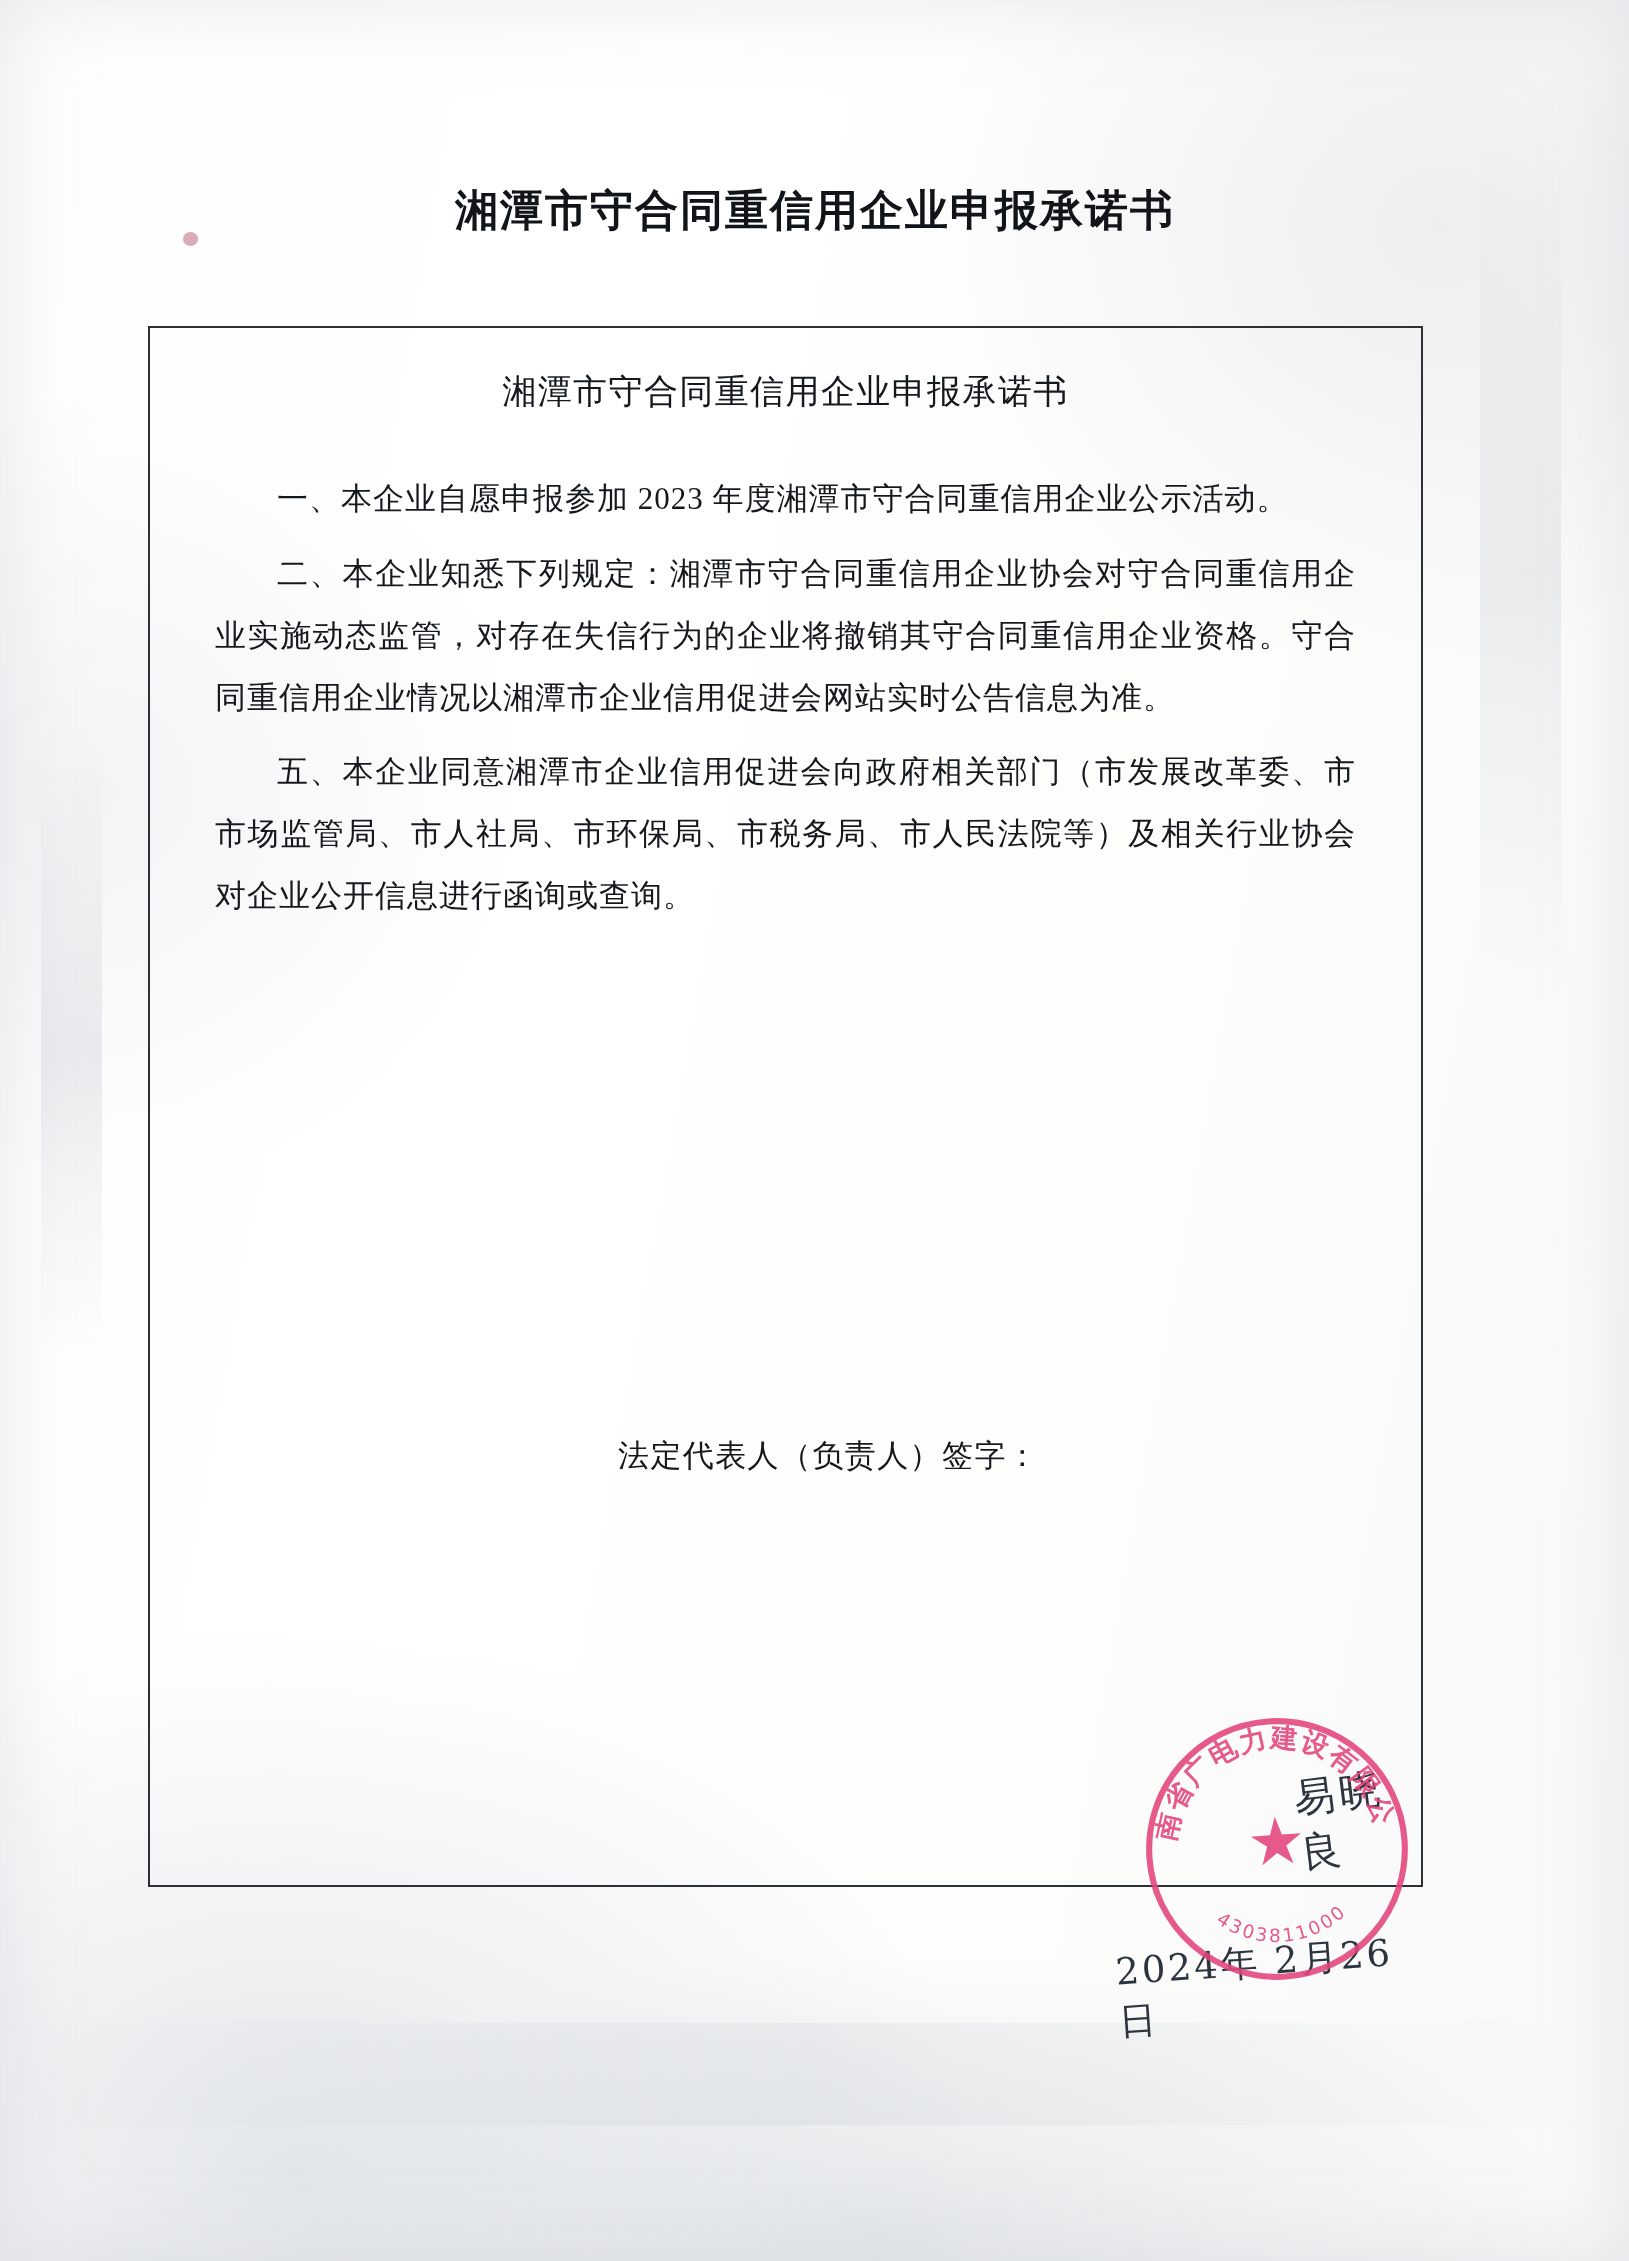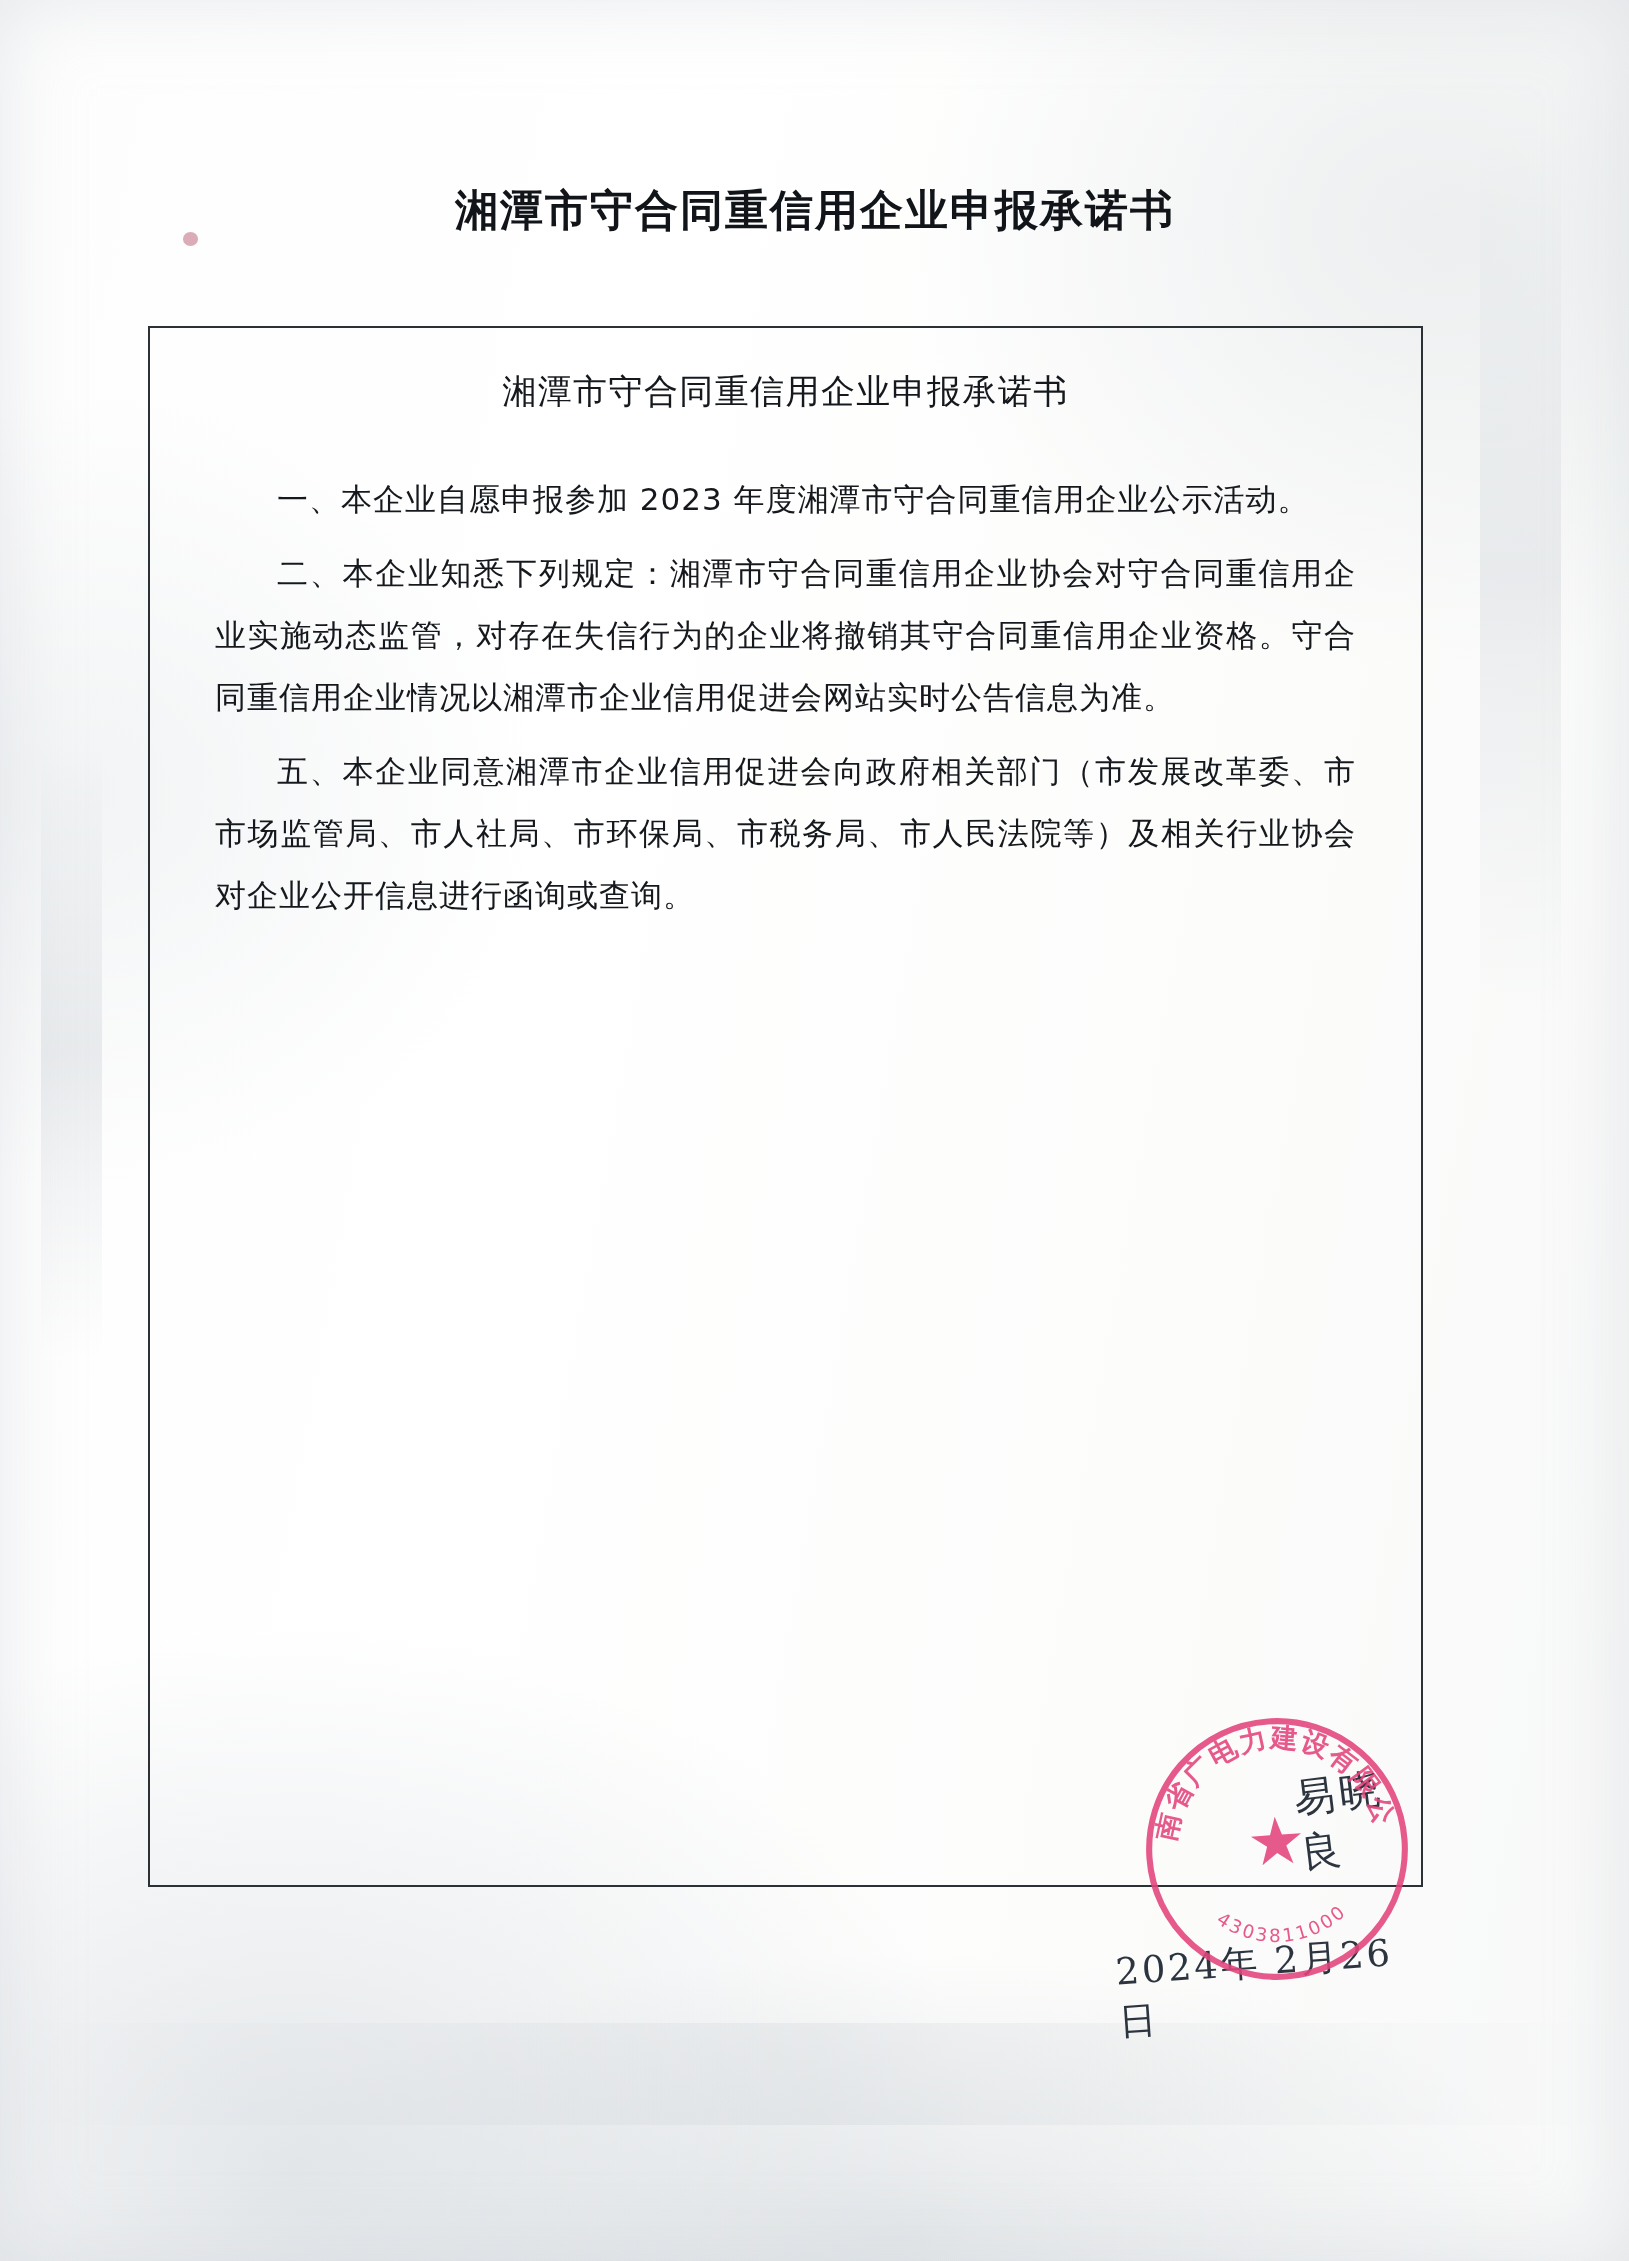--- a/index.html
+++ b/index.html
@@ -78,21 +78,21 @@
   .para {
     font-family: "DejaVu Sans", sans-serif;
     font-size: 31px;
     line-height: 62px;
     color: #15191d;
     margin: 0 65px;
     text-indent: 62px;
     text-align: justify;
     letter-spacing: 1px;
   }
-  #p1 { margin-top: 53px; }
+  #p1 { margin-top: 53px; font-family: Liberation Serif, serif; }
   #p2 { margin-top: 12.2px; }
   #p3 { margin-top: 12.2px; }
   #p4 { margin-top: 12.2px; }
   #p5 { margin-top: 12.2px; }
 
   
   #sign-block {
     position: absolute;
     left: 0;
     top: 1107px;
@@ -178,20 +178,21 @@
 
   <div id="doc-box">
 
     <div id="inner-heading">湘潭市守合同重信用企业申报承诺书</div>
 
     <p class="para" id="p1">一、本企业自愿申报参加 2023 年度湘潭市守合同重信用企业公示活动。</p>
     <p class="para" id="p2">二、本企业知悉下列规定：湘潭市守合同重信用企业协会对守合同重信用企业实施动态监管，对存在失信行为的企业将撤销其守合同重信用企业资格。守合同重信用企业情况以湘潭市企业信用促进会网站实时公告信息为准。</p>
     <p class="para" id="p5">五、本企业同意湘潭市企业信用促进会向政府相关部门（市发展改革委、市市场监管局、市人社局、市环保局、市税务局、市人民法院等）及相关行业协会对企业公开信息进行函询或查询。</p>
 
     <div id="sign-block">
+      <div id="sign-line">法定代表人（负责人）签字：</div>
       <div id="date-line">年    月    日</div>
     </div>
 
     <div id="handwriting-name">易晓良</div>
     <div id="handwriting-date">2024年 2月26日</div>
 
     <svg id="seal" viewBox="0 0 400 400">
       <defs>
         <path id="sealTopArc" d="M 50 200 A 150 150 0 0 1 350 200"></path>
         <path id="sealBottomArc" d="M 72 265 A 150 150 0 0 0 328 265"></path>

